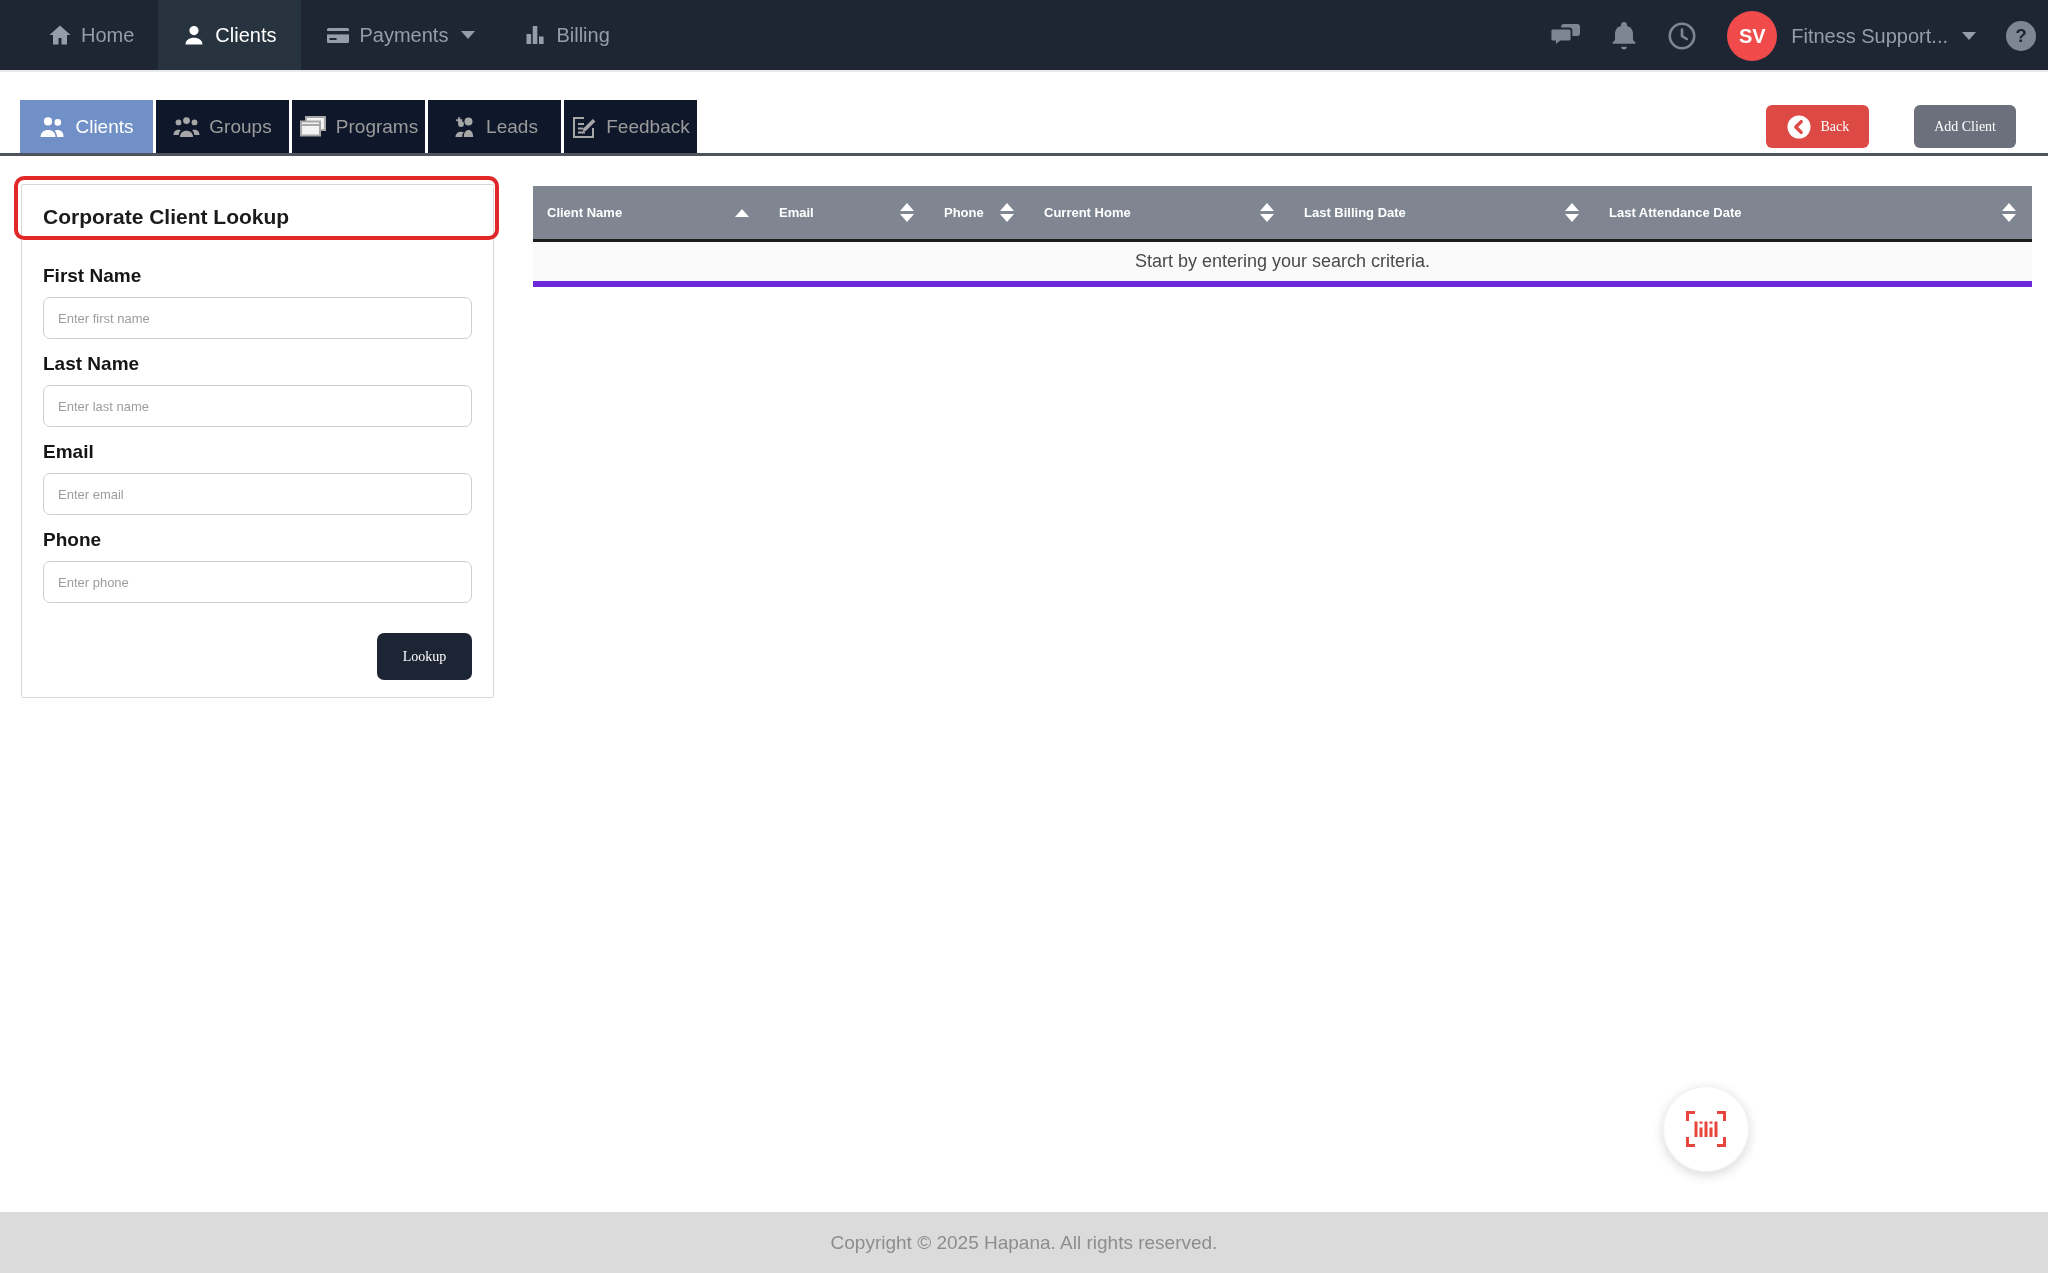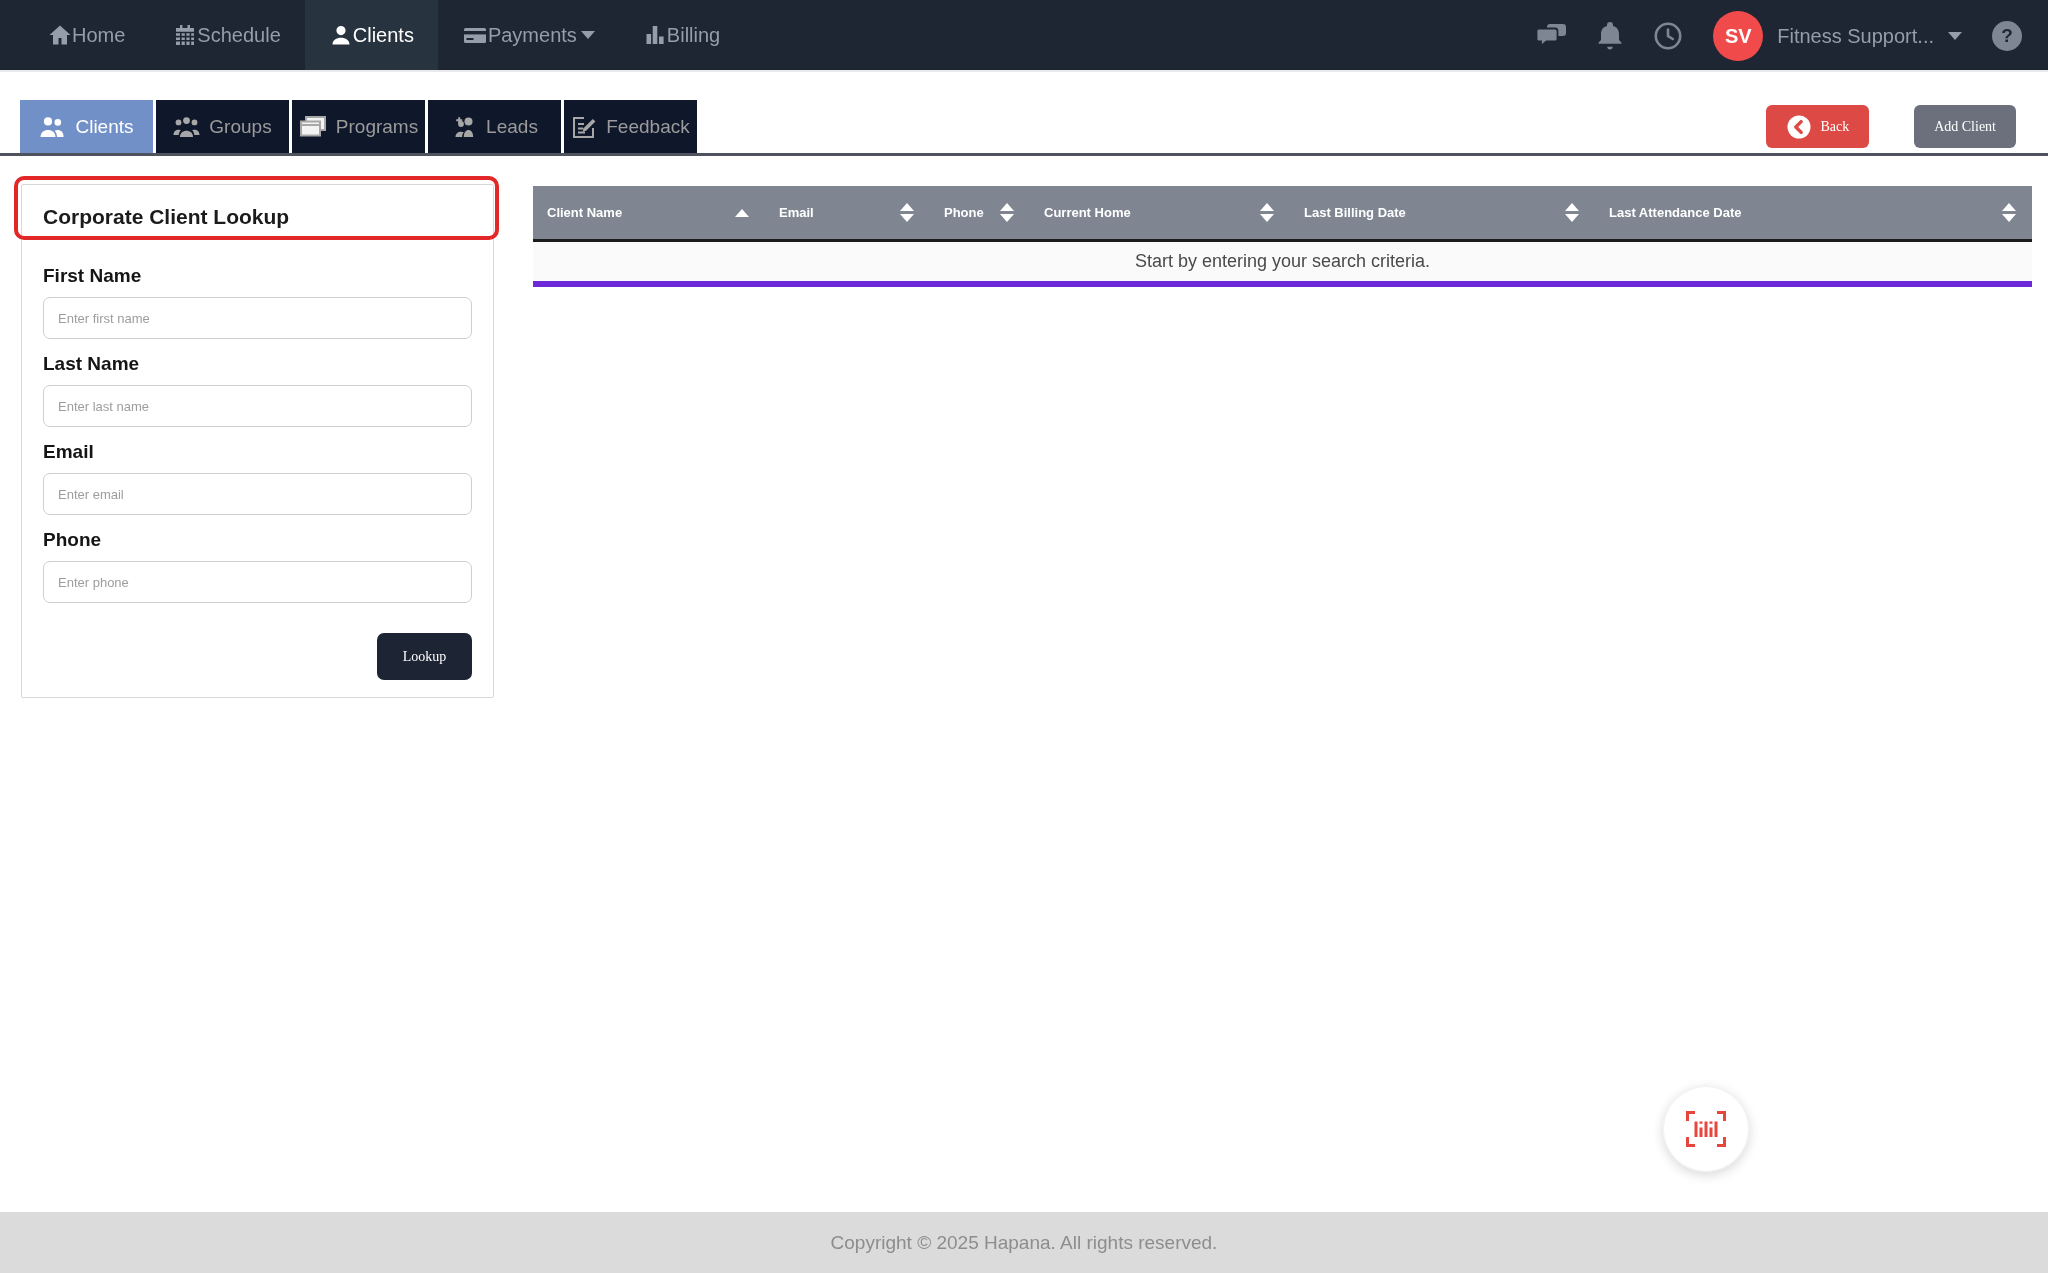--- a/index.html
+++ b/index.html
@@ -5,28 +5,28 @@
   * { margin:0; padding:0; box-sizing:border-box; }
   html,body { width:2048px; height:1273px; }
   body { font-family:"Liberation Sans", sans-serif; background:#ffffff; overflow:hidden; }
   #app { position:relative; width:2048px; height:1273px; background:#ffffff; }
 
   
   .navbar { position:absolute; top:0; left:0; width:2048px; height:72px;
             background:#1f2633; display:flex; align-items:stretch;
             border-bottom:2px solid #e9eaed; }
   .nav-left { display:flex; align-items:stretch; padding-left:24px; }
-  .nav-item { display:flex; align-items:center; padding:16px 24px;
+  .nav-item { display:flex; align-items:center; gap:9px; padding:16px 24px;
               color:#959daa; font-size:20px; cursor:pointer; }
   .nav-item svg { display:block; }
   .nav-item.active { background:#27333e; color:#ffffff; }
   .caret-down { width:0; height:0; border-left:7px solid transparent;
                 border-right:7px solid transparent; border-top:8px solid #959daa;
                 margin-left:4px; }
-  .nav-right { position:absolute; right:26px; top:0; height:72px;
+  .nav-right { position:absolute; right:12px; top:0; height:72px;
                display:flex; align-items:center; gap:30px; }
   .util-icon { cursor:pointer; display:flex; align-items:center; }
   .avatar { width:50px; height:50px; border-radius:50%; background:#f04b4a;
             color:#fff; font-size:20px; font-weight:bold; display:flex;
             align-items:center; justify-content:center; }
   .account { display:flex; align-items:center; gap:10px; color:#959daa;
              font-size:20px; cursor:pointer; margin-left:-16px; }
   .help-circle { width:30px; height:30px; border-radius:50%; background:#7e8694;
                  color:#1f2633; font-size:19px; font-weight:bold; display:flex;
                  align-items:center; justify-content:center; cursor:pointer; }
@@ -99,31 +99,20 @@
 
       <div class="nav-item">
         <span class="util-icon">
           <svg width="24" height="24" viewBox="0 0 24 24" fill="#959daa">
               <path d="M12 2.5 1.5 12H5v9.5h5.5V15h3v6.5H19V12h3.5z"></path>
             </svg>
         </span>
         <span>Home</span>
       </div>
 
-      <div class="nav-item">
-        <span class="util-icon">
-          <svg width="24" height="24" viewBox="0 0 24 24">
-              <path fill="#959daa" d="M7 2h2.4v3H7zM14.6 2H17v3h-2.6zM3 5h18v17H3z"></path>
-              <g stroke="#1f2633" stroke-width="1.6">
-                <path d="M3 9.5h18M7.8 9.5V22M12.6 9.5V22M17.4 9.5V22M3 13.6h18M3 17.7h18"></path>
-              </g>
-            </svg>
-        </span>
-        <span>Schedule</span>
-      </div>
 
       <div class="nav-item active">
         <span class="util-icon">
           <svg width="24" height="24" viewBox="0 0 24 24" fill="#ffffff">
               <path d="M12 12.2a4.6 4.6 0 1 0 0-9.2 4.6 4.6 0 0 0 0 9.2zM3.5 21.5c0-4.4 3.9-6.7 8.5-6.7s8.5 2.3 8.5 6.7z"></path>
             </svg>
         </span>
         <span>Clients</span>
       </div>
 

